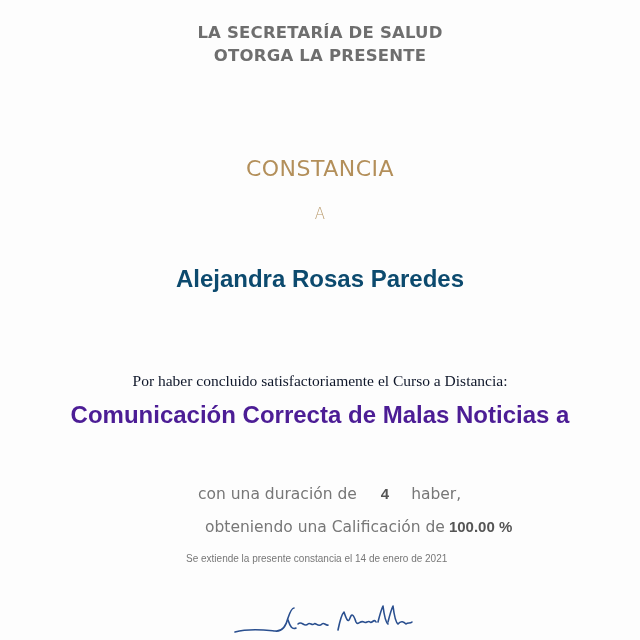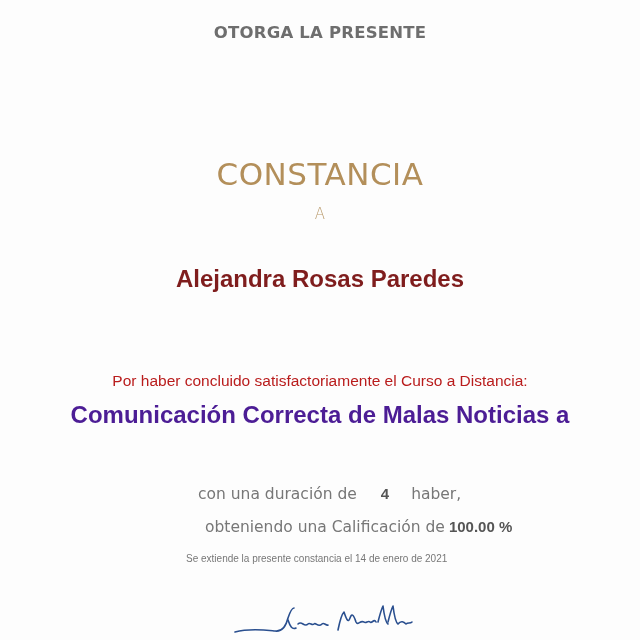--- a/index.html
+++ b/index.html
@@ -17,42 +17,42 @@
       font-size:16.5px;
       color:#6e6e6e;
       letter-spacing:0.2px;
       line-height:23px;
       display:block;
     }
     #header { top:21px; }
     #title {
       top:156px;
       font-family:"DejaVu Sans", sans-serif;
-      font-size:31px;
+      font-size:22px;
       color:#b38f5a;
       letter-spacing:0.5px;
     }
     #a-word {
       top:205px;
       font-family:"DejaVu Sans", sans-serif;
       font-weight:200;
       font-size:15px;
       color:#b99a6c;
     }
     #recipient {
       top:265px;
       font-size:24px;
       font-weight:bold;
-      color:#7f1d1d;
+      color:#0c4a6e;
     }
     #intro {
       top:372px;
-      font-family:Liberation Sans, sans-serif;
+      font-family:Liberation Serif, serif;
       font-size:15.5px;
-      color:#b91c1c;
+      color:#0f172a;
       font-weight:300;
     }
     #course {
       top:403px;
       font-size:24px;
       font-weight:bold;
       color:#4c1d95;
       line-height:24px;
     }
     #course span { display:block; }
@@ -79,20 +79,21 @@
     #issued {
       top:553px; left:186px; width:auto; text-align:right;
       font-size:10px; color:#777;
     }
     #signature { position:absolute; left:230px; top:600px; width:190px; height:40px; }
   </style>
 </head>
 <body>
 
 <div id="header" class="abs">
+  <span class="header-line">LA SECRETARÍA DE SALUD</span>
   <span class="header-line">OTORGA LA PRESENTE</span>
 </div>
 
 <div id="title" class="abs">CONSTANCIA</div>
 <div id="a-word" class="abs">A</div>
 <div id="recipient" class="abs">Alejandra Rosas Paredes</div>
 <div id="intro" class="abs">Por haber concluido satisfactoriamente el Curso a Distancia:</div>
 
 <div id="course" class="abs">
   <span>Comunicación Correcta de Malas Noticias a</span>

